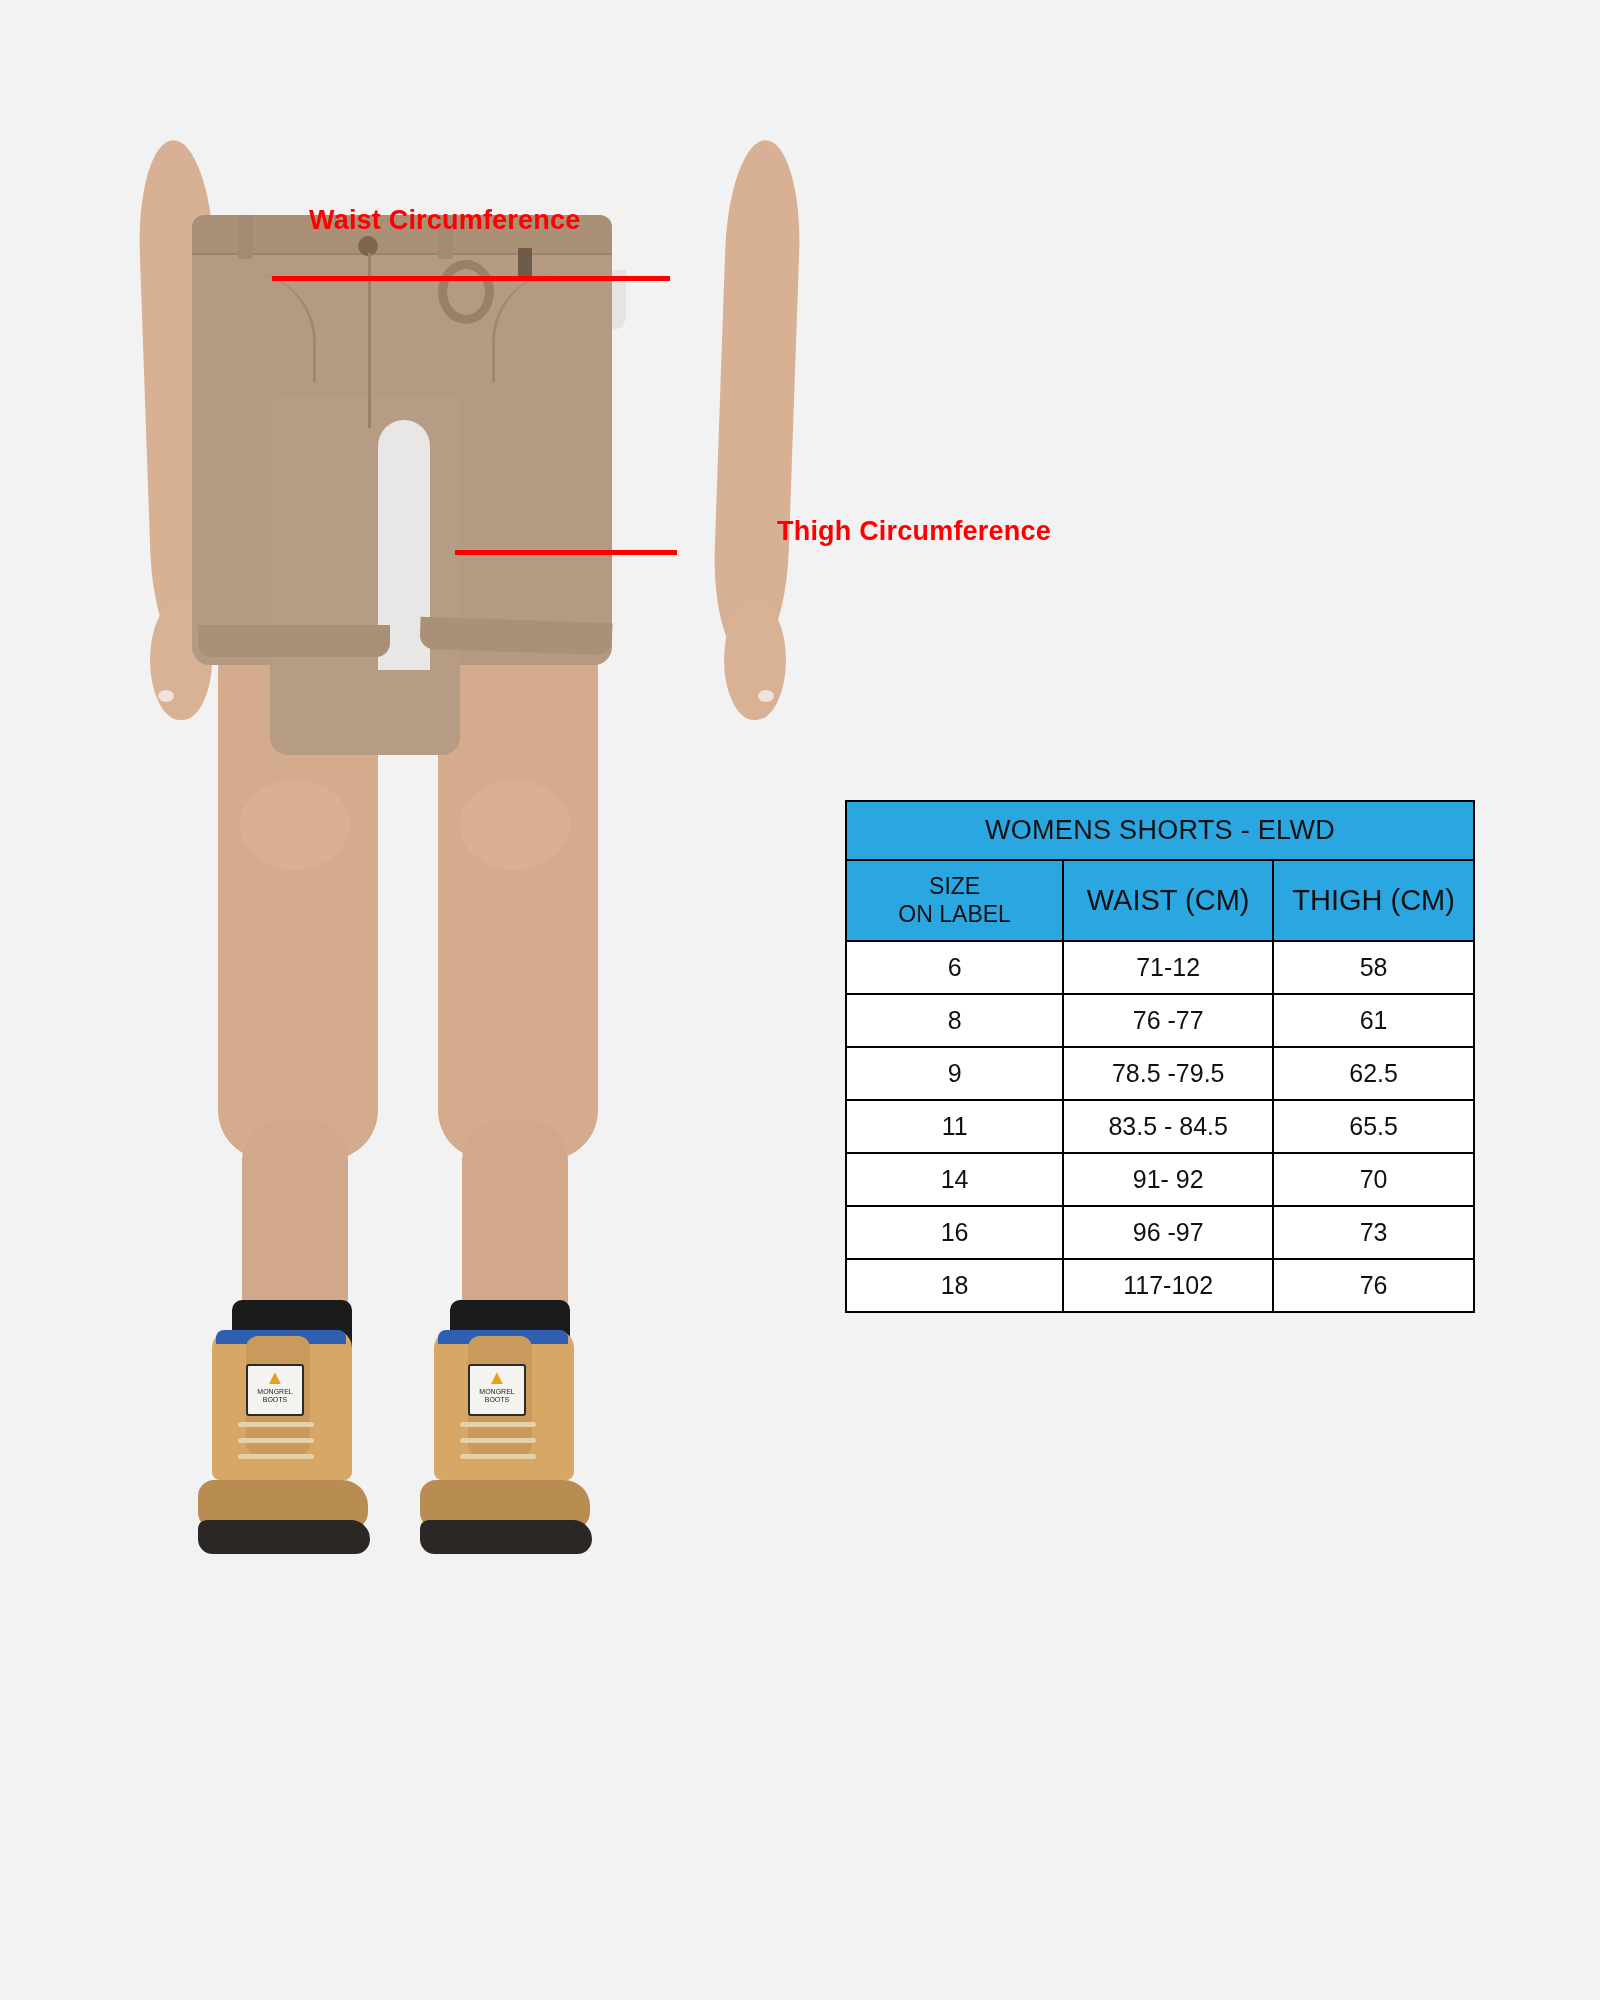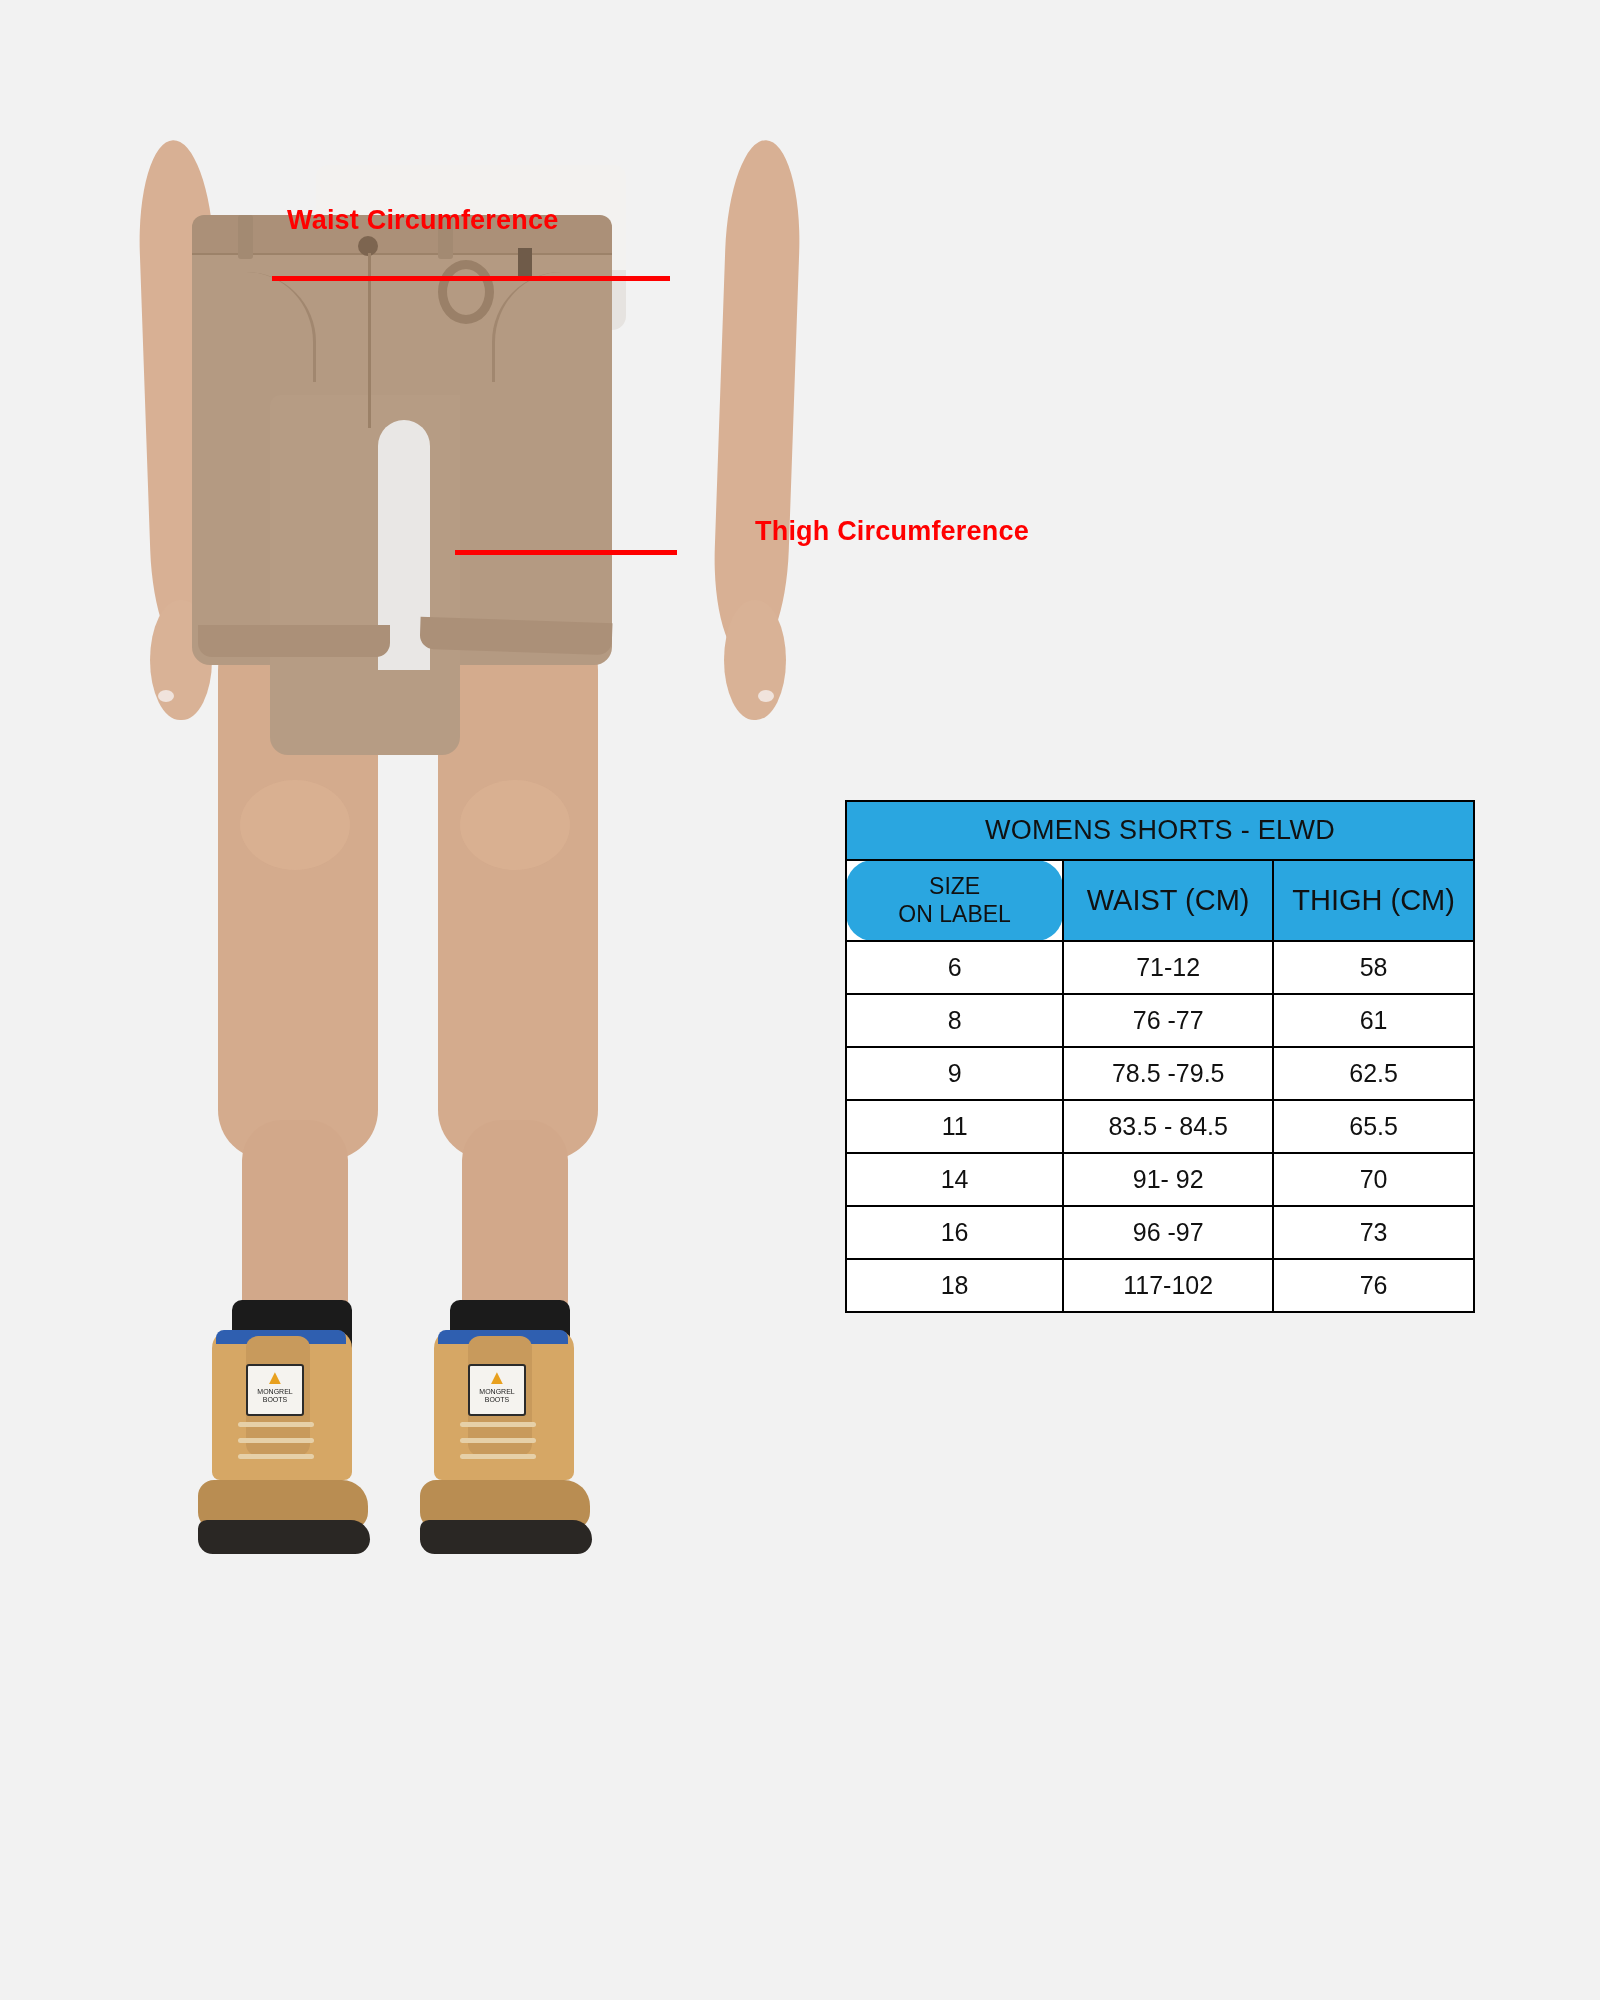--- a/index.html
+++ b/index.html
@@ -317,20 +317,21 @@
 
   
   .ann-label {
     position: absolute;
     color: #ff0000;
     font-weight: bold;
     font-size: 27px;
     letter-spacing: 0.2px;
     white-space: nowrap;
     font-family: "Liberation Sans", sans-serif;
+    margin-left: 22px;
   }
   .ann-line {
     position: absolute;
     background: #ff0000;
     height: 5px;
   }
 
   
   .size-table {
     position: absolute;
@@ -360,21 +361,21 @@
     font-size: 23px;
     padding: 12px 0;
     line-height: 1.2;
   }
   .size-table .hdr.small { font-size: 29px; }
   .size-table td.cell {
     font-size: 25px;
     padding: 11px 0;
     background: #fff;
   }
-  .col-size { width: 230px; border-radius: 27px; }
+  .col-size { width: 230px; }
   .col-waist { width: 220px; }
   .col-thigh { width: 210px; }
 </style>
 </head>
 <body>
 
 <div class="photo-area">
 
   <div class="torso-shirt"></div>
   <div class="shirt-shadow"></div>

